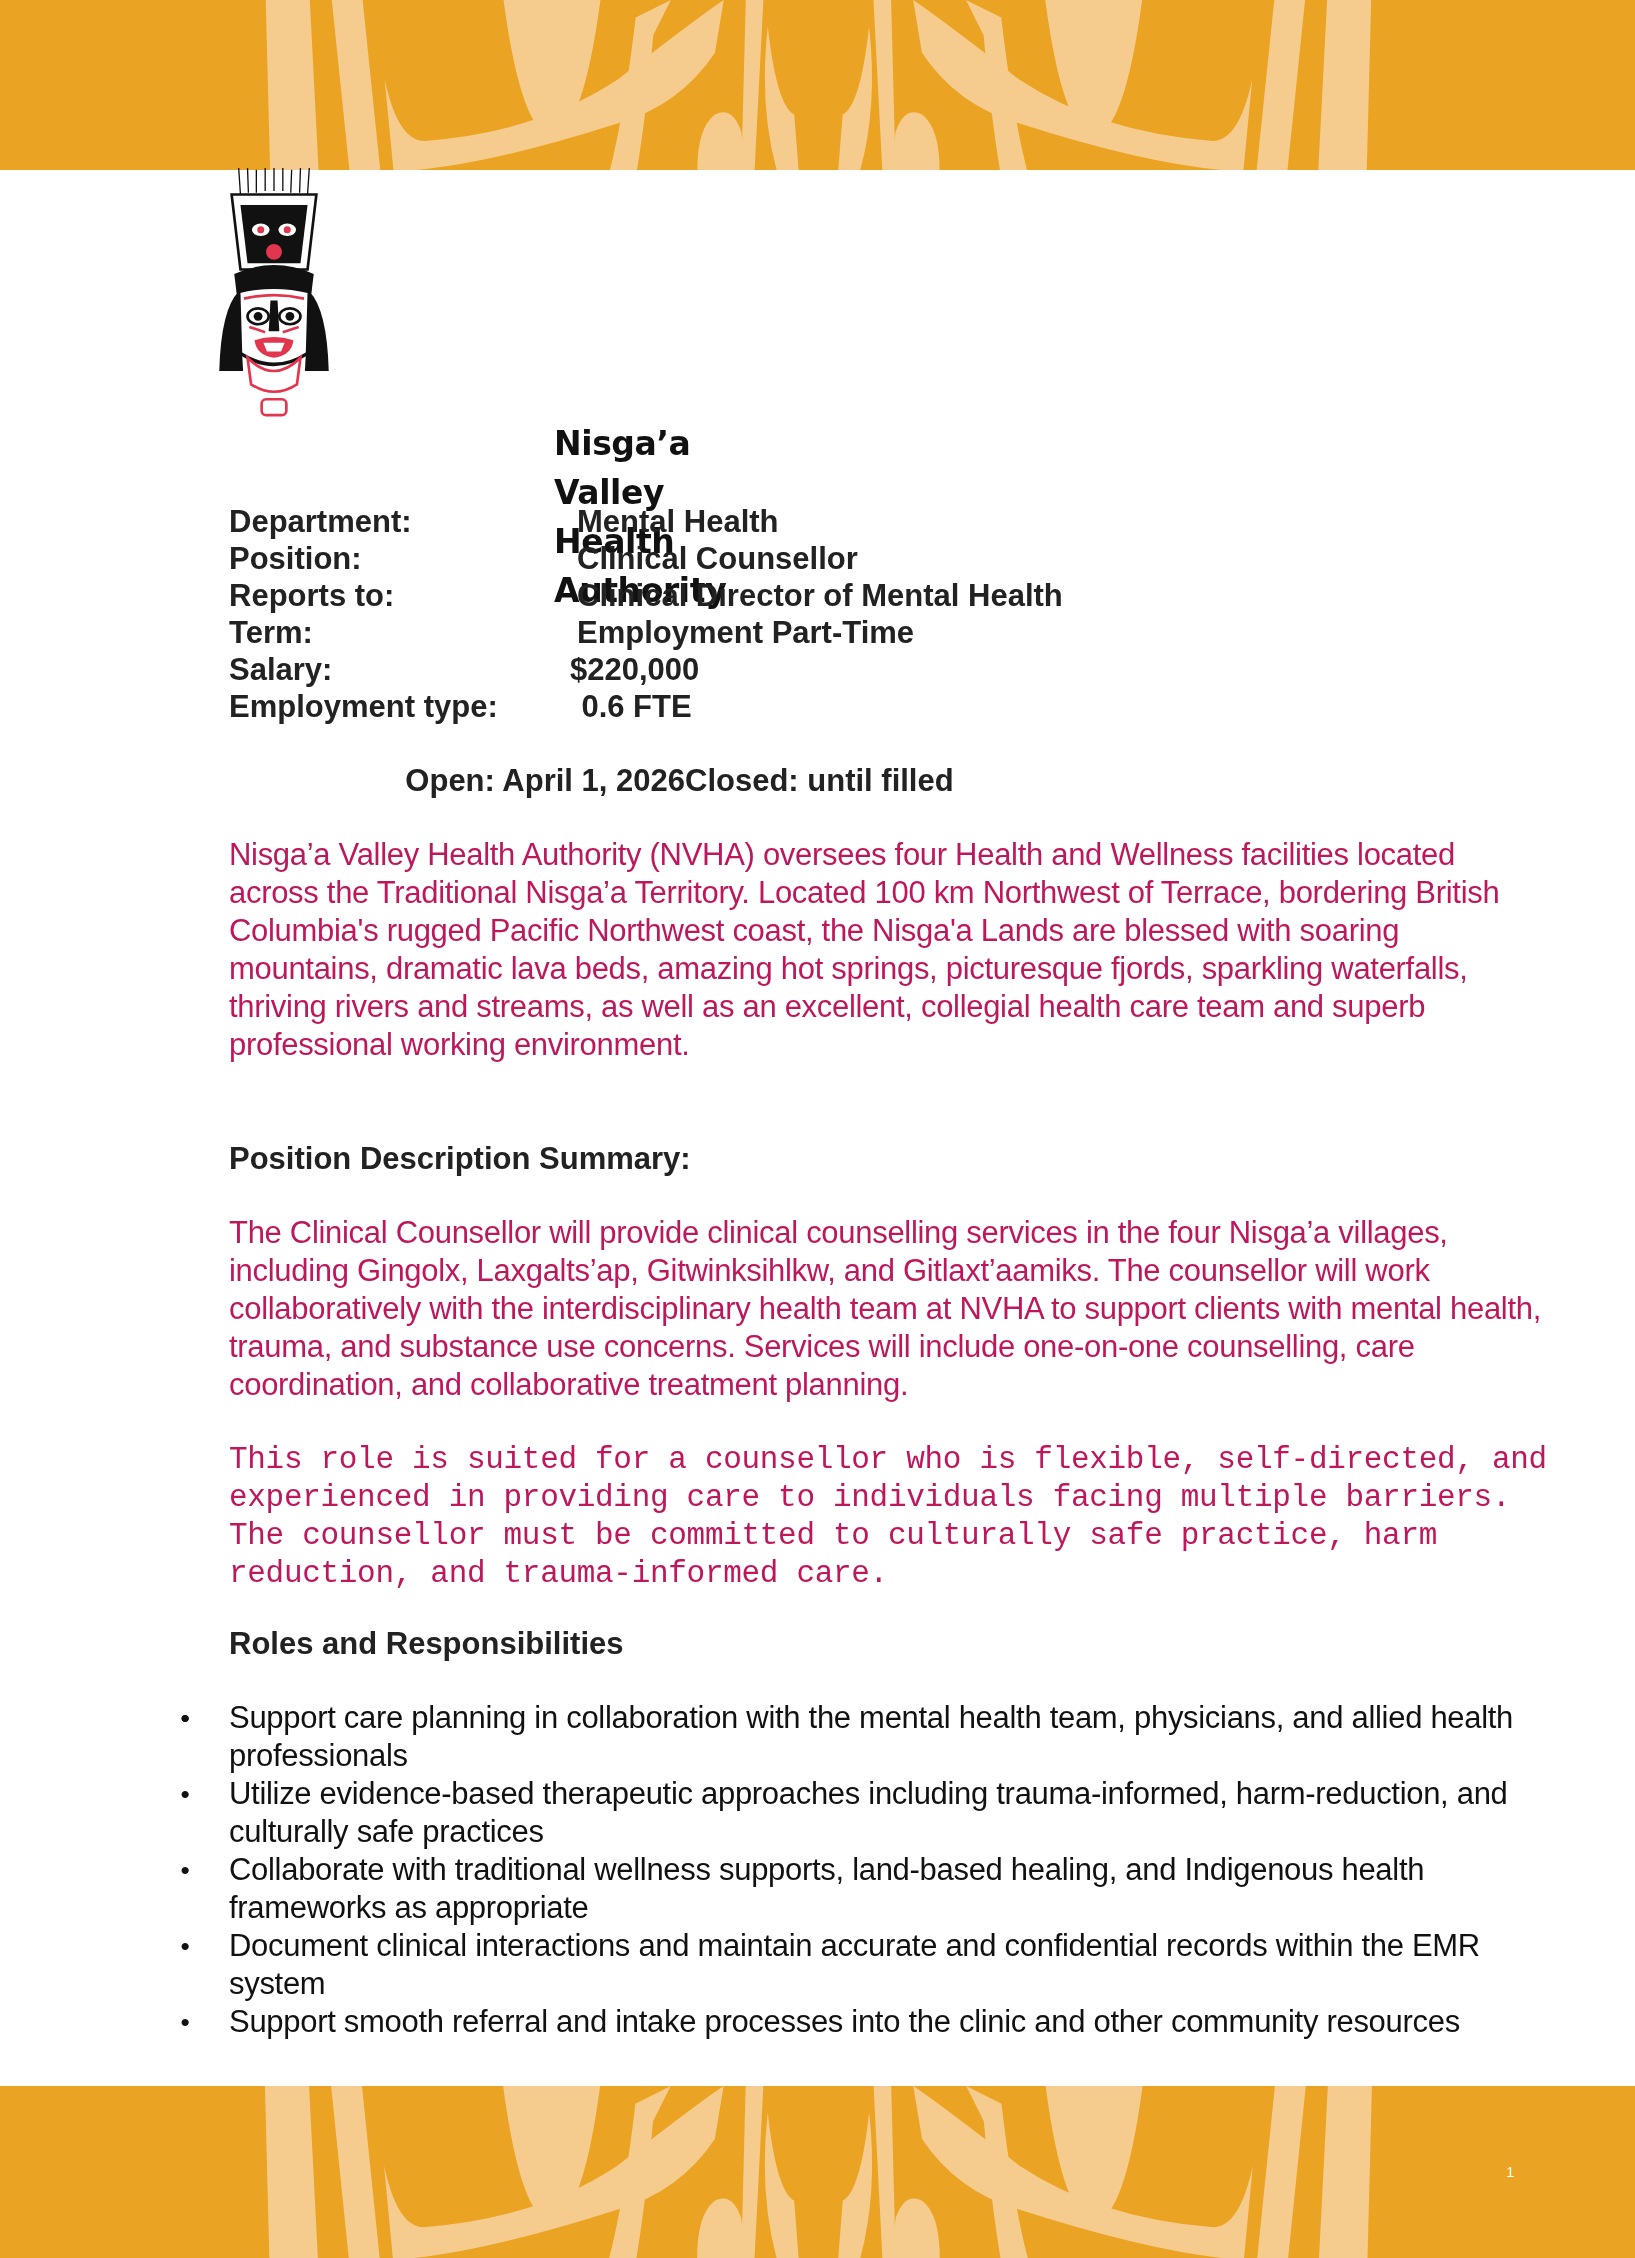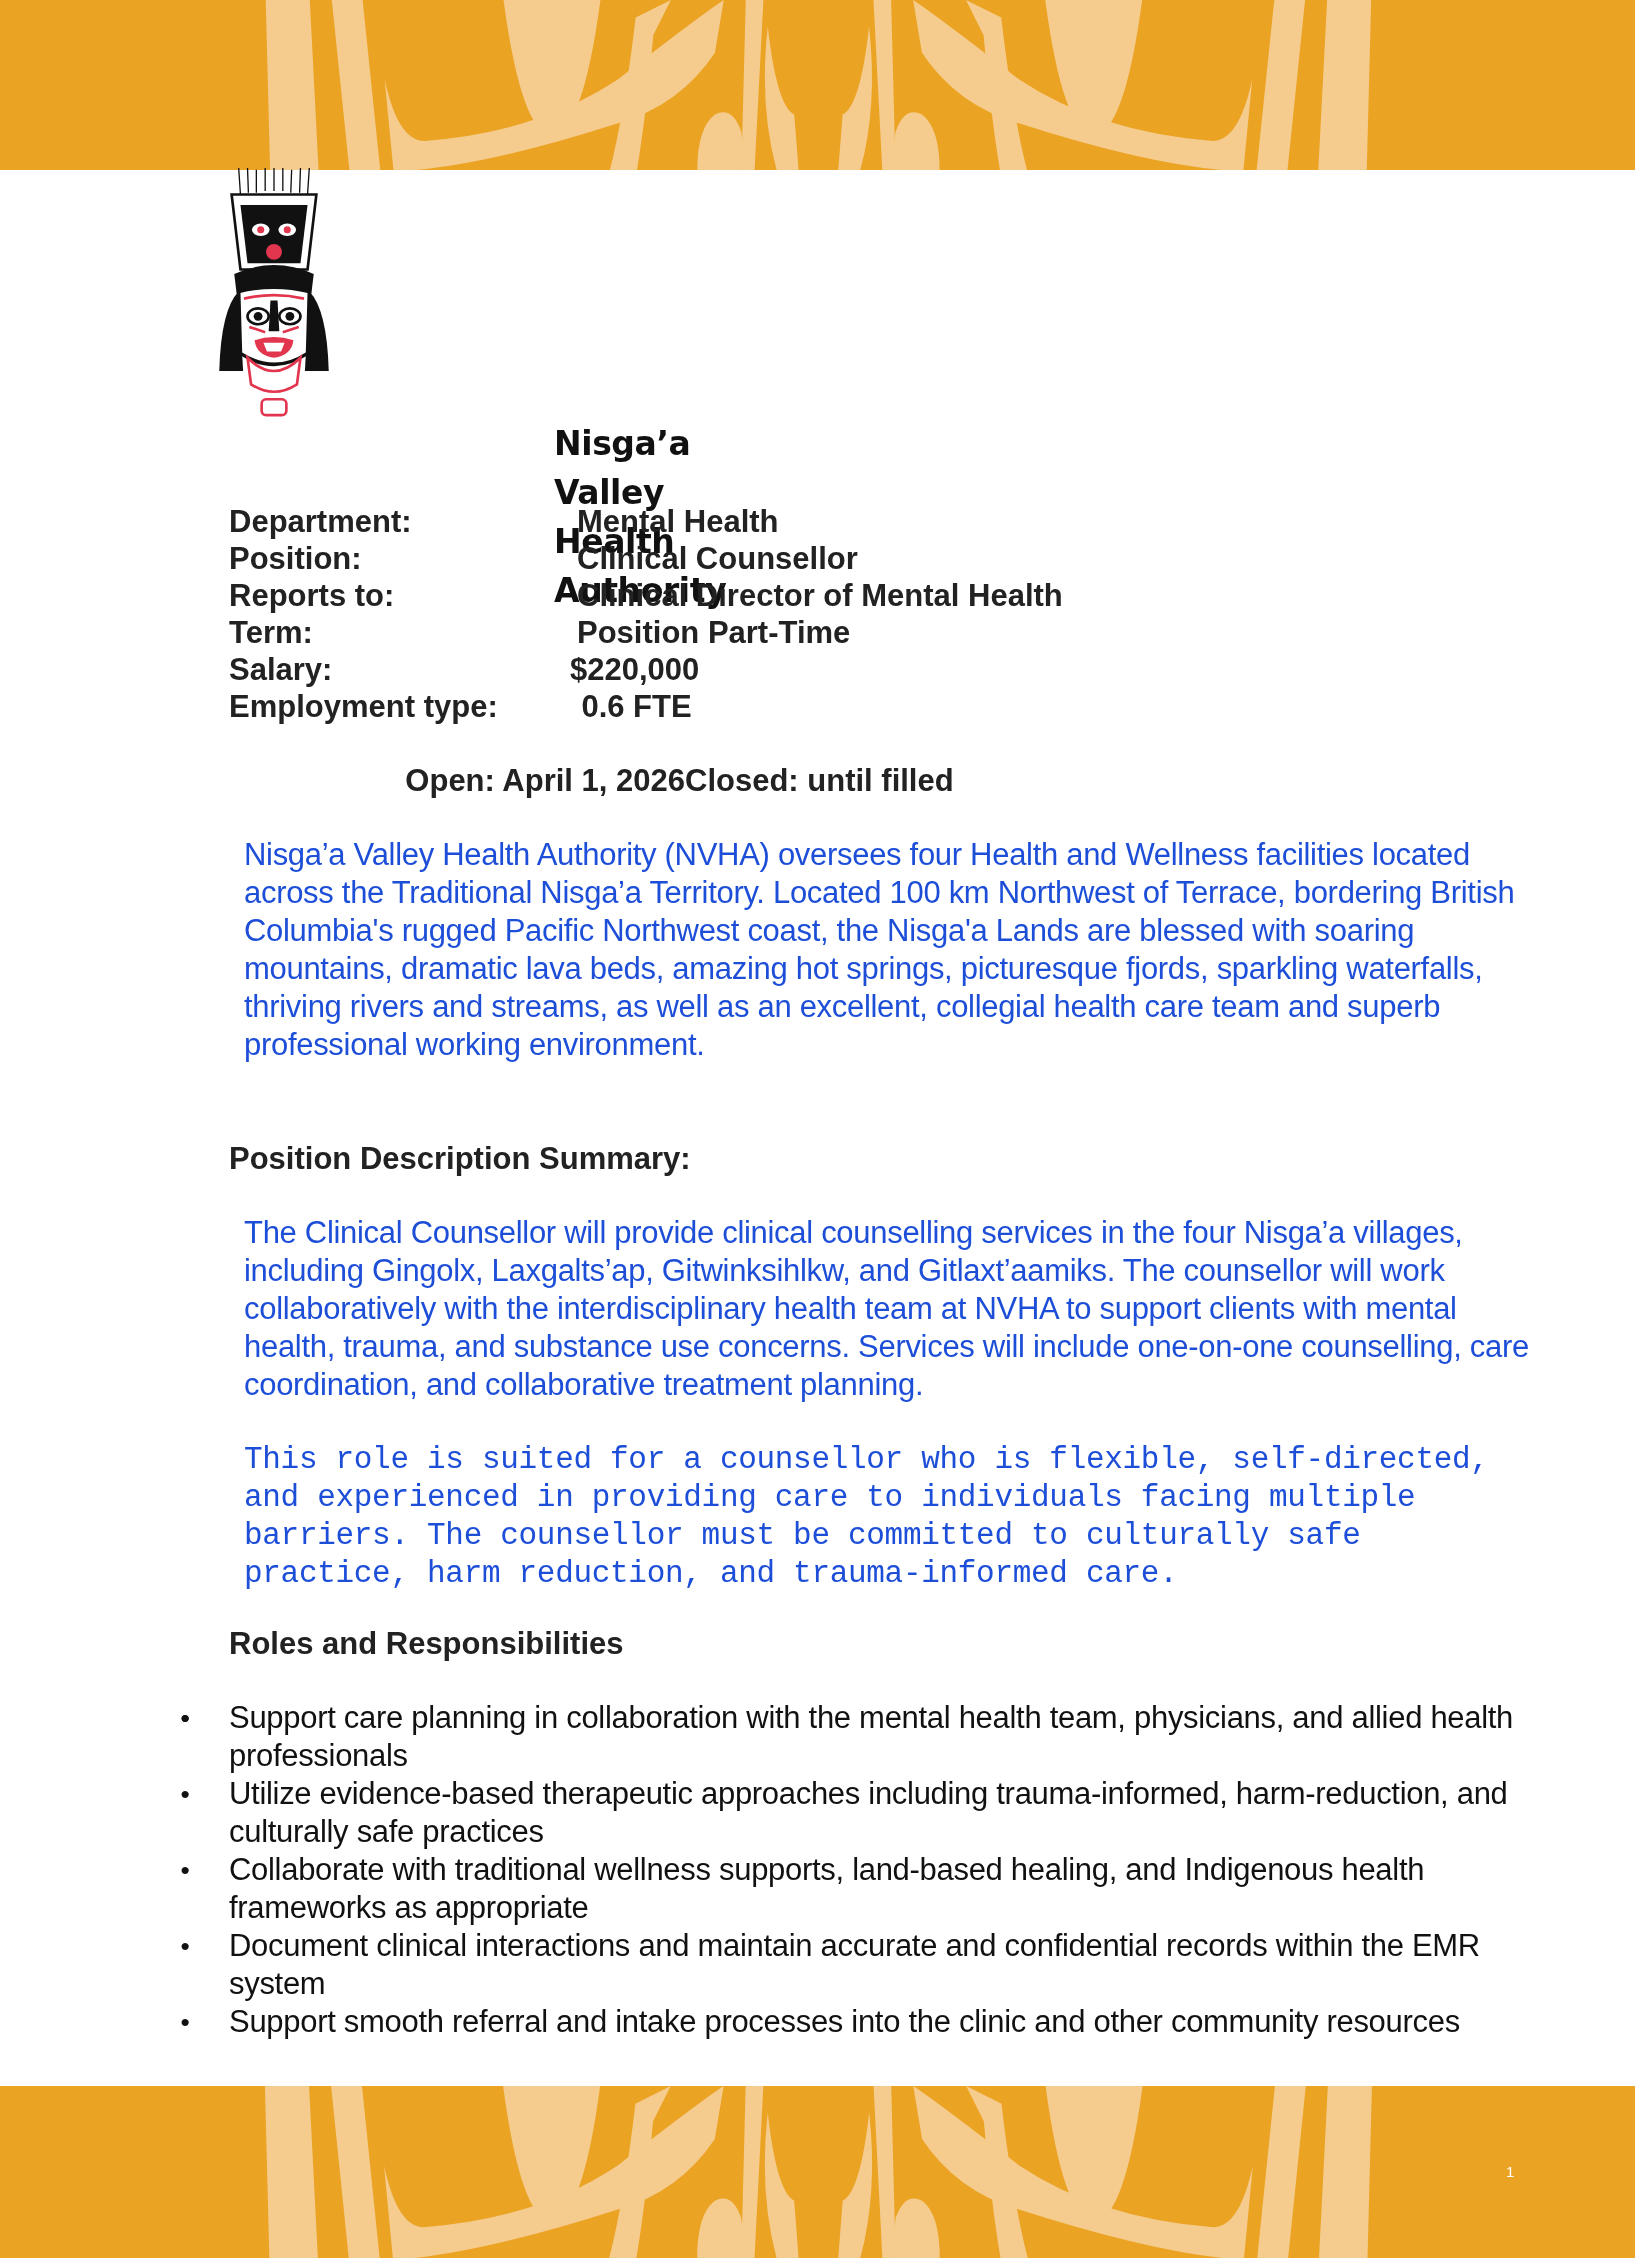--- a/index.html
+++ b/index.html
@@ -12,21 +12,21 @@
   .logo { position: absolute; left: 212px; top: 168px; width: 415px; height: 256px; }
   .logo-text { position: absolute; left: 342px; top: 251px; font-family: "DejaVu Sans", sans-serif;
                font-weight: bold; font-size: 33px; line-height: 49px; color: #111; letter-spacing: -0.4px; }
   .content { position: absolute; left: 229px; top: 503px; width: 1323px; }
   .meta-row { display: flex; font-weight: bold; font-size: 31px; line-height: 37px; color: #222; }
   .meta-label { width: 348px; }
   .meta-row.salary .meta-value { margin-left: -7px; }
   .meta-row.emp .meta-value { margin-left: 4.4px; }
   .dates { display: flex; font-weight: bold; font-size: 31px; line-height: 37px; margin-top: 37px; }
   .dates .open { width: 456px; text-align: right; }
-  .para { font-size: 31px; line-height: 38px; color: #1d4ed8; margin: 15px; letter-spacing: -0.3px; }
+  .para { font-size: 31px; line-height: 38px; color: #be185d; margin: 0; letter-spacing: -0.3px; }
   .p1 { margin-top: 37px; }
   .h { font-weight: bold; font-size: 31px; line-height: 37px; margin: 0; }
   .h1 { margin-top: 76px; }
   .p2 { margin-top: 37px; }
   .p3 { margin-top: 37px; font-family: Liberation Mono, monospace; }
   .h2 { margin-top: 32px; }
   ul.roles { list-style: none; margin: 37px 0 0 -53px; padding: 0; }
   ul.roles li { position: relative; padding-left: 53px; font-size: 31px; line-height: 38px; color: #111;
                 letter-spacing: -0.3px; width: 1315px; }
   .bullet { position: absolute; left: 4.4px; top: 0; font-size: 26.5px; }
@@ -101,21 +101,21 @@
     <div class="meta-row">
       <span class="meta-label">Position:</span>
       <span class="meta-value">Clinical Counsellor</span>
     </div>
     <div class="meta-row">
       <span class="meta-label">Reports to:</span>
       <span class="meta-value">Clinical Director of Mental Health</span>
     </div>
     <div class="meta-row">
       <span class="meta-label">Term:</span>
-      <span class="meta-value">Position Part-Time</span>
+      <span class="meta-value">Employment Part-Time</span>
     </div>
     <div class="meta-row salary">
       <span class="meta-label">Salary:</span>
       <span class="meta-value">$220,000</span>
     </div>
     <div class="meta-row emp">
       <span class="meta-label">Employment type:</span>
       <span class="meta-value">0.6 FTE</span>
     </div>
   </div>

